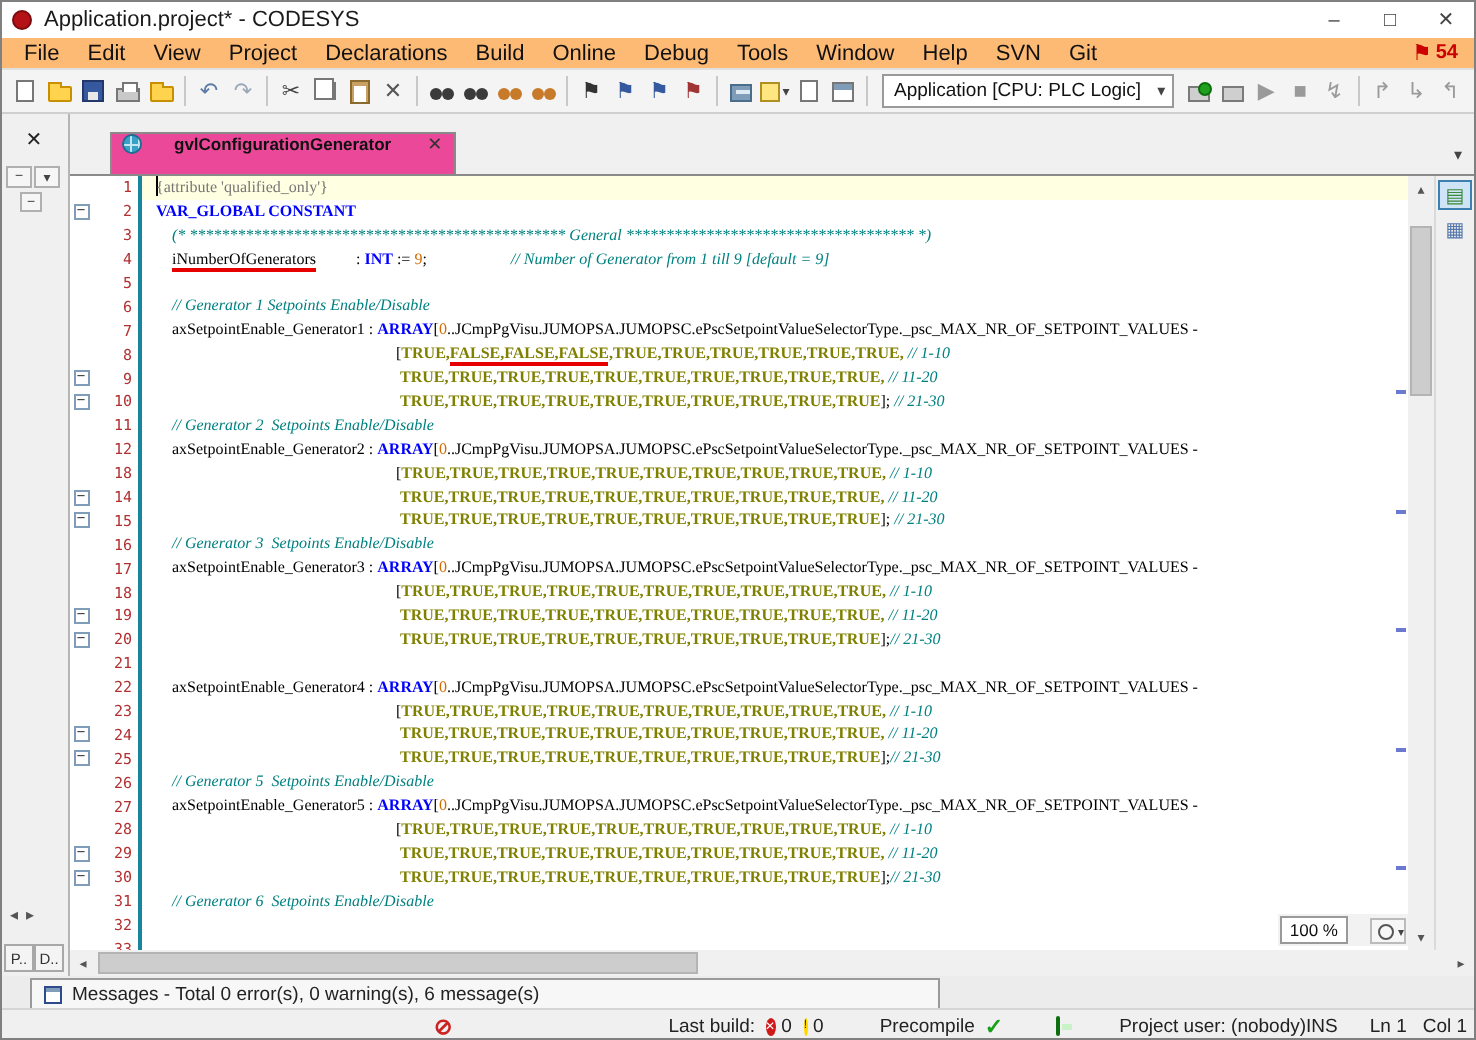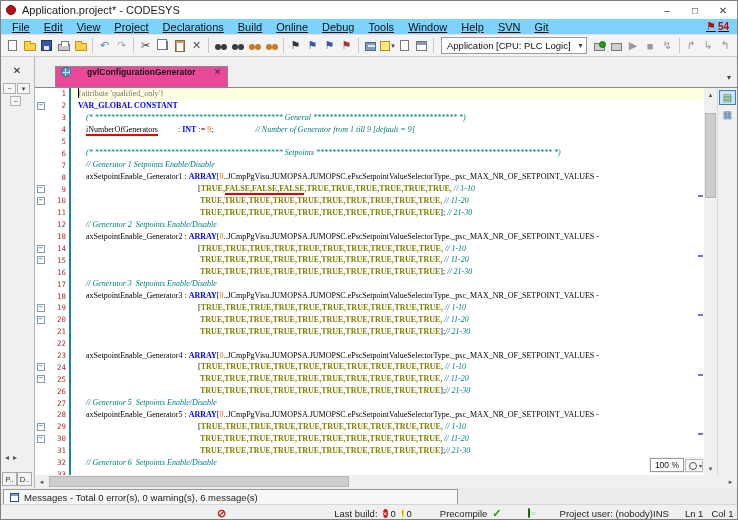--- a/index.html
+++ b/index.html
@@ -9,21 +9,21 @@
     font-family:"Liberation Sans", sans-serif;
     background:#f0f0f0; border:1px solid #808080; overflow:hidden;
   }
   
   .titlebar { height:18px; background:#ffffff; display:flex; align-items:center; padding-left:5px; }
   .logo { width:10px; height:10px; border-radius:50%; background:#b51217; border:1px solid #7a0c10; margin-right:6px; flex:none; }
   .title-text { font-size:11px; color:#1a1a1a; flex:1; white-space:nowrap; }
   .win-controls { display:flex; height:100%; }
   .win-btn { width:28px; height:100%; display:flex; align-items:center; justify-content:center; font-size:10px; color:#444; }
   
-  .menubar { height:15px; background:#7dd3fc; display:flex; align-items:center; padding:0 4px; font-size:11px; color:#111;text-decoration:underline; }
+  .menubar { height:15px; background:#fdba74; display:flex; align-items:center; padding:0 4px; font-size:11px; color:#111; }
   .menu-item { padding:0 7px; white-space:nowrap; }
   .menu-right { margin-left:auto; display:flex; align-items:center; gap:2px; padding-right:4px; }
   .flag-icon { color:#cc0000; font-size:11px; }
   .flag-count { color:#cc0000; font-size:10px; font-weight:bold; }
   
   .toolbar { height:23px; background:#f4f4f4; border-top:1px solid #e0e0e0; border-bottom:1px solid #cfcfcf; display:flex; align-items:center; padding:0 3px; }
   .tbtn { width:17px; height:17px; display:flex; align-items:center; justify-content:center; font-size:11px; color:#333; flex:none; position:relative; }
   .tsep { width:1px; height:15px; background:#c8c8c8; margin:0 3px; flex:none; }
   .tb-right-gap { margin-left:auto; }
   .combo { display:flex; align-items:center; height:17px; background:#ffffff; border:1px solid #9a9a9a; font-size:9.5px; padding:0 3px 0 5px; margin:0 4px; white-space:nowrap; color:#111; }
@@ -88,40 +88,40 @@
   .caret { display:inline-block; width:1px; height:10px; background:#000; vertical-align:-2px; margin-right:-1px; }
   .c-kw { color:#0000ff; font-weight:bold; }
   .c-pl { color:#000000; }
   .c-cm { color:#008080; font-style:italic; }
   .c-val { color:#808000; font-weight:bold; }
   .c-num { color:#d26a00; }
   .c-attr { color:#767676; }
   .err { border-bottom:2px solid #e60000; }
   .margin-mark { position:absolute; right:1px; width:5px; height:2px; background:#6b79d1; }
   
-  .zoom-cluster { position:absolute; right:0; bottom:2px; display:flex; align-items:center; gap:1px; background:#f2f2f2; padding:1px; }
+  .zoom-cluster { position:absolute; right:0; bottom:2px; display:flex; align-items:center; gap:11px; background:#f2f2f2; padding:1px; }
   .zoom-box { border:1px solid #9a9a9a; background:#fff; font-size:8.5px; color:#111; padding:1px 4px; }
   .mag-btn { width:18px; height:13px; border:1px solid #bbb; background:#f6f6f6; position:relative; }
   .mag-btn::before { content:""; position:absolute; left:3px; top:2px; width:6px; height:6px; border:1.5px solid #555; border-radius:50%; }
   .mag-btn::after { content:"▾"; position:absolute; right:0px; top:2px; font-size:6px; color:#444; }
   
   .vscroll { width:13px; flex:none; background:#f0f0f0; display:flex; flex-direction:column; }
   .vs-btn { height:13px; font-size:7px; color:#555; display:flex; align-items:center; justify-content:center; flex:none; }
   .vs-track { flex:1; position:relative; }
   .vs-thumb { position:absolute; left:1px; right:1px; top:12px; height:85px; background:#cdcdcd; border:1px solid #b4b4b4; }
   .viewcol { width:20px; flex:none; background:#f0f0f0; border-left:1px solid #dadada; display:flex; flex-direction:column; align-items:center; padding-top:2px; gap:2px; }
   .view-btn { width:17px; height:15px; display:flex; align-items:center; justify-content:center; font-size:10px; background:#f0f0f0; border:1px solid transparent; }
   .view-btn.sel { background:#cfe4f7; border-color:#3c7fb1; }
   .hscroll { height:13px; background:#f0f0f0; display:flex; align-items:center; }
   .hs-btn { width:13px; height:13px; font-size:7px; color:#555; display:flex; align-items:center; justify-content:center; flex:none; }
   .hs-track { flex:1; position:relative; height:13px; }
   .hs-thumb { position:absolute; top:1px; bottom:1px; left:1px; width:300px; background:#cdcdcd; border:1px solid #b4b4b4; }
   
   .msgrow { height:16px; background:#ececec; display:flex; align-items:flex-end; }
-  .msgtab { width:455px; height:15px; margin-left:2px; background:#f7f7f7; border:1px solid #9a9a9a; border-bottom:none; display:flex; align-items:center; gap:5px; padding:0 6px; }
+  .msgtab { width:455px; height:15px; margin-left:14px; background:#f7f7f7; border:1px solid #9a9a9a; border-bottom:none; display:flex; align-items:center; gap:5px; padding:0 6px; }
   .msg-icon { width:9px; height:9px; background:#fff; border:1px solid #2b4b8c; position:relative; flex:none; }
   .msg-icon::before { content:""; position:absolute; left:0; top:0; right:0; height:2px; background:#7f9db9; }
   .msg-label { font-size:9.5px; color:#222; white-space:nowrap; }
   
   .statusbar { height:17px; background:#f0f0f0; border-top:1px solid #d5d5d5; display:flex; align-items:center; font-size:9.5px; color:#222; padding:0 4px; }
   .sb-gap { flex:none; }
   .offline-icon { color:#cc2222; font-size:11px; font-weight:bold; }
   .dot { display:inline-flex; width:9px; height:9px; border-radius:50%; align-items:center; justify-content:center; font-size:6px; color:#fff; vertical-align:-1px; }
   .dot.red { background:#d01818; }
   .dot.yellow { background:#ffd800; color:#333; }
@@ -436,21 +436,20 @@
               <span class="lnum">33</span>
             </div>
           </div>
         <div class="code-pane">
           <div class="code-lines" id="code-lines">
               <div class="code-row hl"><span class="caret"></span><span class="c-pl"></span><span class="c-attr">{attribute 'qualified_only'}</span></div>
               <div class="code-row"><span class="c-pl"></span><span class="c-kw">VAR_GLOBAL CONSTANT</span></div>
               <div class="code-row"><span class="c-pl">    </span><span class="c-cm">(* *********************************************** General ************************************ *)</span></div>
               <div class="code-row"><span class="c-pl">    </span><span class="c-pl err">iNumberOfGenerators</span><span class="c-pl">          : </span><span class="c-kw">INT</span><span class="c-pl"> := </span><span class="c-num">9</span><span class="c-pl">;                     </span><span class="c-cm">// Number of Generator from 1 till 9 [default = 9]</span></div>
               <div class="code-row"><span class="c-pl"></span></div>
-              <div class="code-row"><span class="c-pl">    </span><span class="c-cm">(* *********************************************** Setpoints *********************************************************** *)</span></div>
               <div class="code-row"><span class="c-pl">    </span><span class="c-cm">// Generator 1 Setpoints Enable/Disable</span></div>
               <div class="code-row"><span class="c-pl">    </span><span class="c-pl">axSetpointEnable_Generator1 : </span><span class="c-kw">ARRAY</span><span class="c-pl">[</span><span class="c-num">0</span><span class="c-pl">..JCmpPgVisu.JUMOPSA.JUMOPSC.ePscSetpointValueSelectorType._psc_MAX_NR_OF_SETPOINT_VALUES -</span></div>
               <div class="code-row"><span class="c-pl">                                                            </span><span class="c-pl">[</span><span class="c-val">TRUE,</span><span class="c-val err">FALSE,FALSE,FALSE</span><span class="c-val">,TRUE,TRUE,TRUE,TRUE,TRUE,TRUE,</span><span class="c-cm"> // 1-10</span></div>
               <div class="code-row"><span class="c-pl">                                                             </span><span class="c-val">TRUE,TRUE,TRUE,TRUE,TRUE,TRUE,TRUE,TRUE,TRUE,TRUE,</span><span class="c-cm"> // 11-20</span></div>
               <div class="code-row"><span class="c-pl">                                                             </span><span class="c-val">TRUE,TRUE,TRUE,TRUE,TRUE,TRUE,TRUE,TRUE,TRUE,TRUE</span><span class="c-pl">];</span><span class="c-cm"> // 21-30</span></div>
               <div class="code-row"><span class="c-pl">    </span><span class="c-cm">// Generator 2  Setpoints Enable/Disable</span></div>
               <div class="code-row"><span class="c-pl">    </span><span class="c-pl">axSetpointEnable_Generator2 : </span><span class="c-kw">ARRAY</span><span class="c-pl">[</span><span class="c-num">0</span><span class="c-pl">..JCmpPgVisu.JUMOPSA.JUMOPSC.ePscSetpointValueSelectorType._psc_MAX_NR_OF_SETPOINT_VALUES -</span></div>
               <div class="code-row"><span class="c-pl">                                                            </span><span class="c-pl">[</span><span class="c-val">TRUE,TRUE,TRUE,TRUE,TRUE,TRUE,TRUE,TRUE,TRUE,TRUE,</span><span class="c-cm"> // 1-10</span></div>
               <div class="code-row"><span class="c-pl">                                                             </span><span class="c-val">TRUE,TRUE,TRUE,TRUE,TRUE,TRUE,TRUE,TRUE,TRUE,TRUE,</span><span class="c-cm"> // 11-20</span></div>
               <div class="code-row"><span class="c-pl">                                                             </span><span class="c-val">TRUE,TRUE,TRUE,TRUE,TRUE,TRUE,TRUE,TRUE,TRUE,TRUE</span><span class="c-pl">];</span><span class="c-cm"> // 21-30</span></div>

